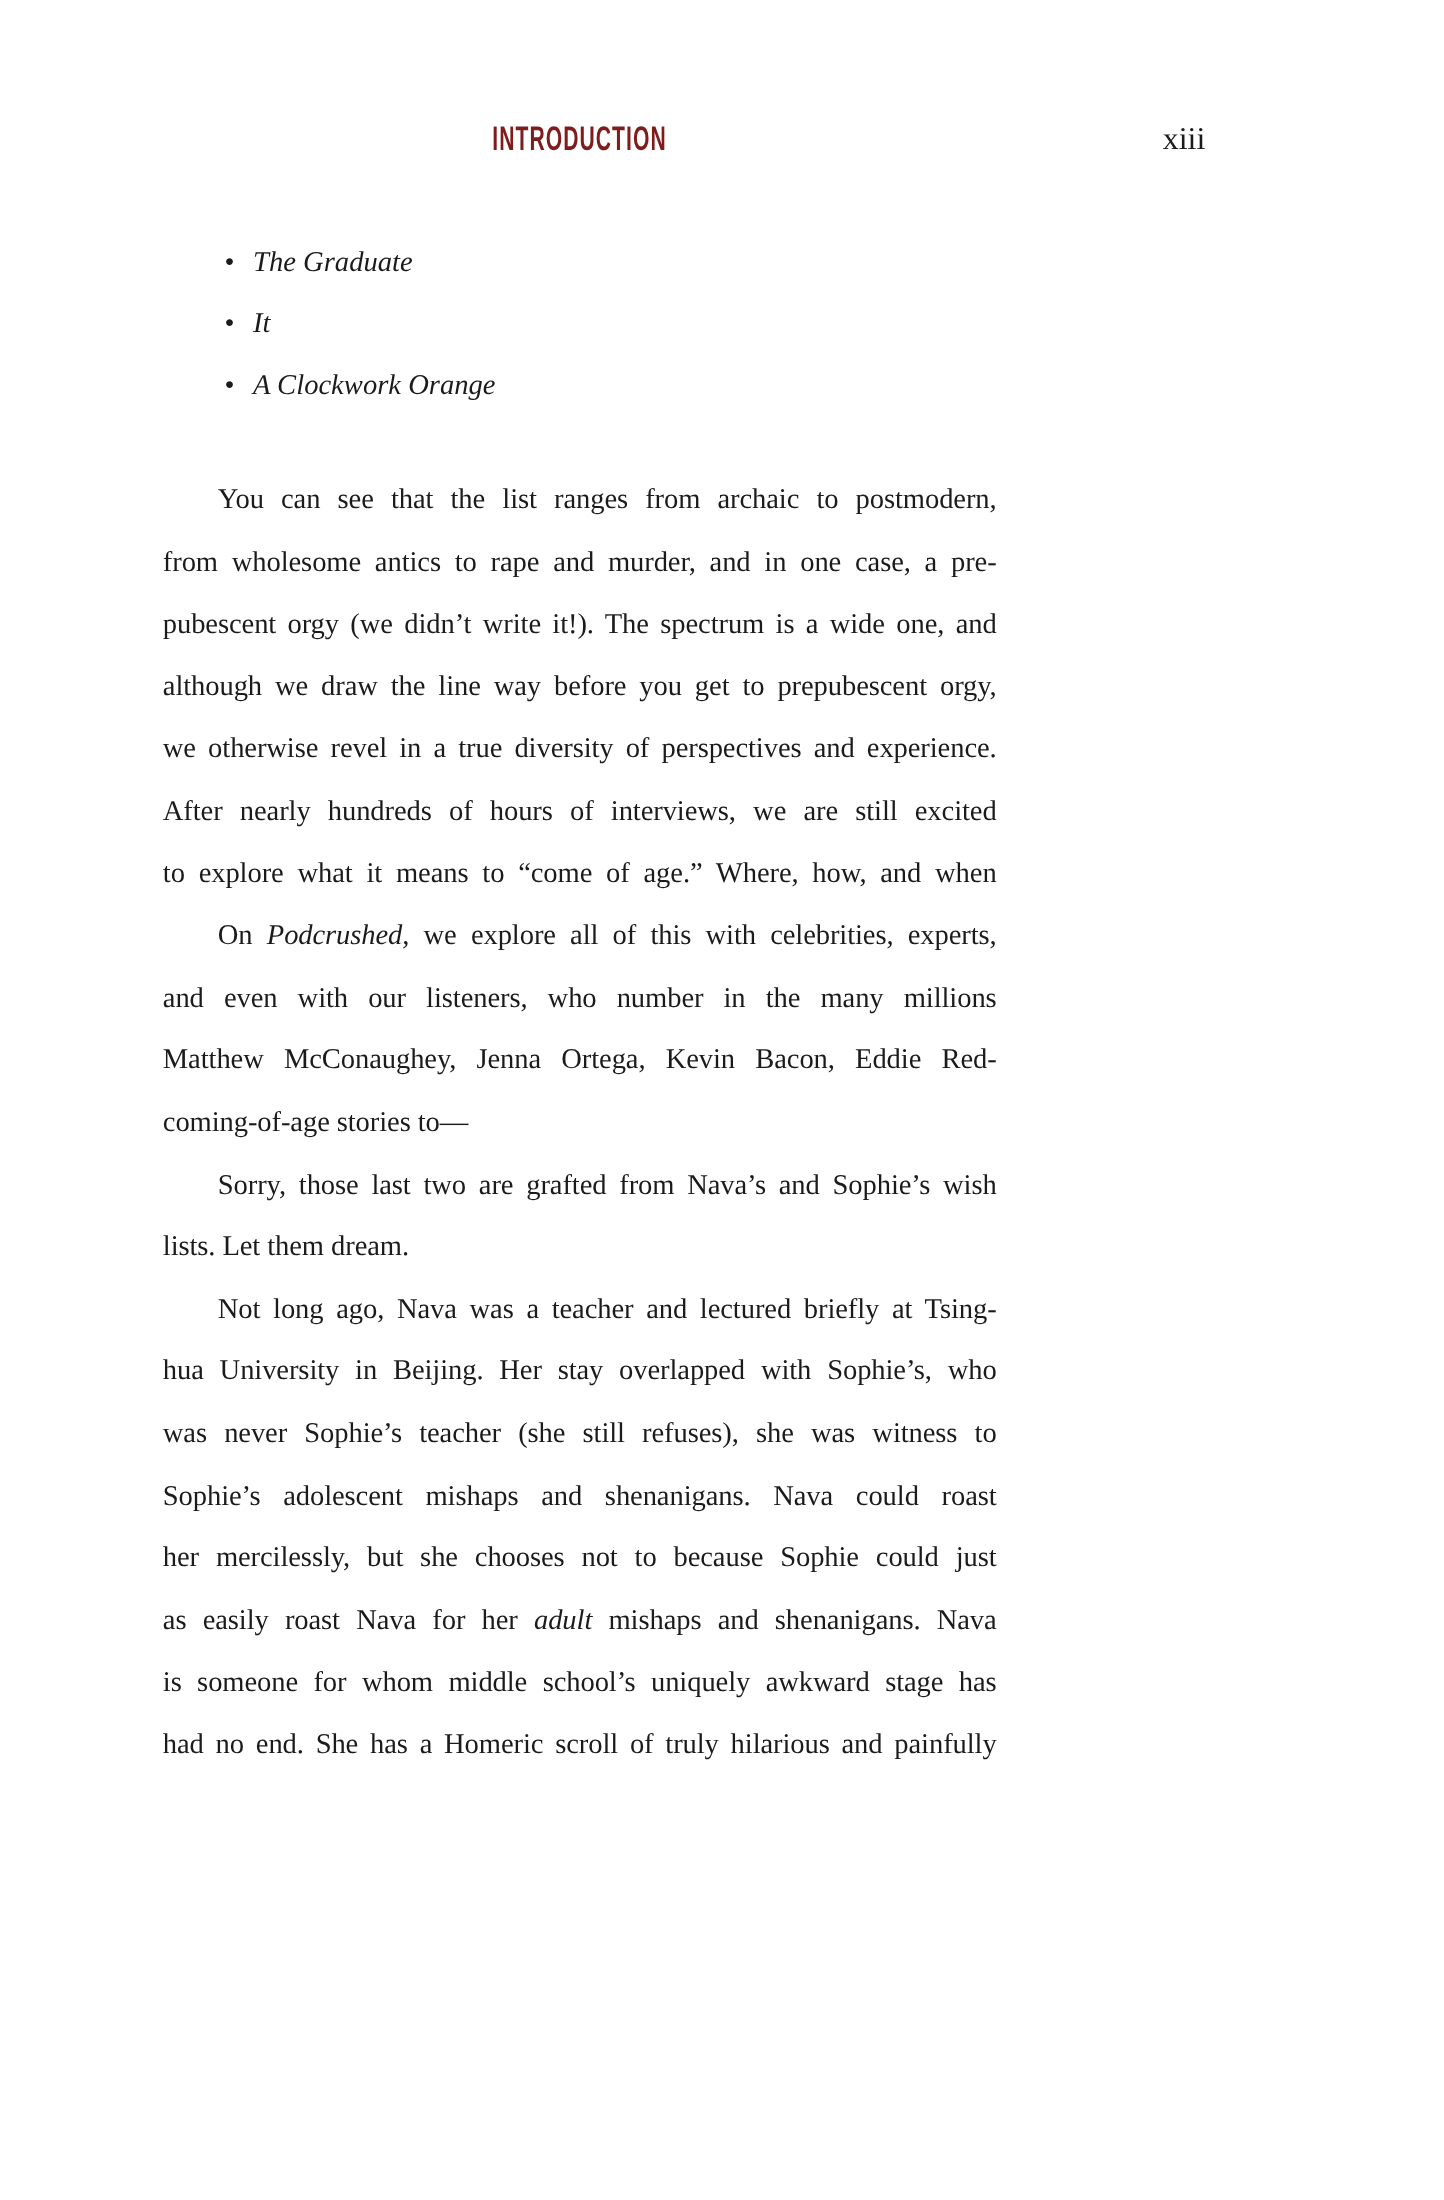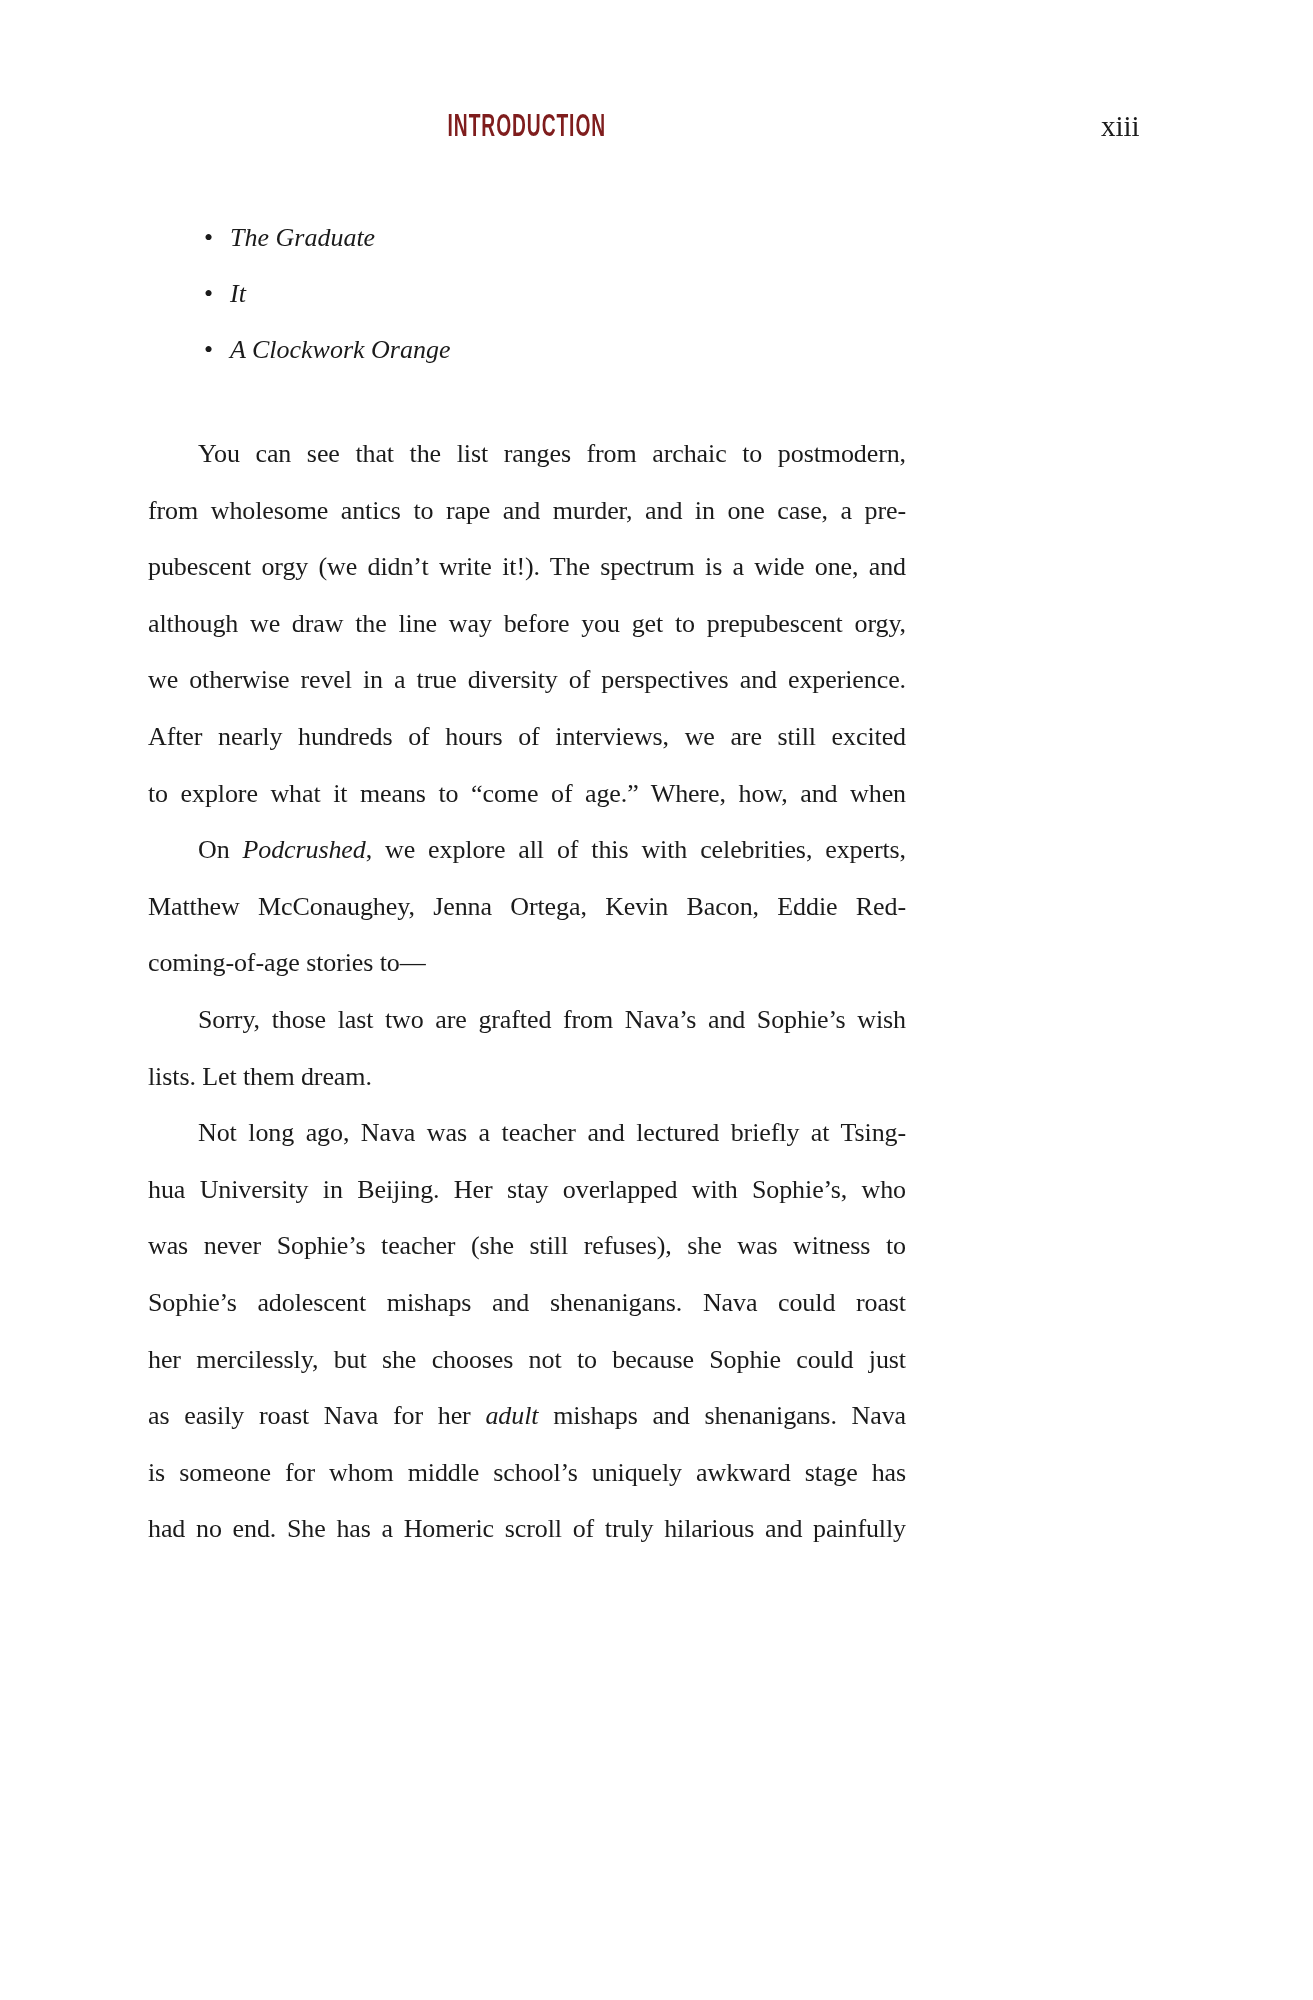--- a/index.html
+++ b/index.html
@@ -25,21 +25,21 @@
     white-space: nowrap;
   }
   .running-head .squeeze {
     display: inline-block;
     transform: scaleX(0.62);
     transform-origin: center;
     letter-spacing: 1.5px;
   }
   .folio {
     position: absolute;
-    left: 1101px;
+    left: 1057px;
     top: 110px;
     font-size: 29px;
     color: #1b1b1b;
   }
   .movie-list {
     position: absolute;
     left: 148px;
     top: 210px;
     width: 758px;
     font-size: 26px;
@@ -90,20 +90,21 @@
         <div class="line jl ind"><span>You can see that the list ranges from archaic to postmodern,</span></div>
         <div class="line jl"><span>from wholesome antics to rape and murder, and in one case, a pre-</span></div>
         <div class="line jl"><span>pubescent orgy (we didn’t write it!). The spectrum is a wide one, and</span></div>
         <div class="line jl"><span>although we draw the line way before you get to prepubescent orgy,</span></div>
         <div class="line jl"><span>we otherwise revel in a true diversity of perspectives and experience.</span></div>
         <div class="line jl"><span>After nearly hundreds of hours of interviews, we are still excited</span></div>
         <div class="line jl"><span>to explore what it means to “come of age.” Where, how, and when</span></div>
       </div>
       <div class="para">
         <div class="line jl ind"><span>On </span><span class="it">Podcrushed</span><span>, we explore all of this with celebrities, experts,</span></div>
+        <div class="line jl"><span>and even with our listeners, who number in the many millions</span></div>
         <div class="line jl"><span>Matthew McConaughey, Jenna Ortega, Kevin Bacon, Eddie Red-</span></div>
         <div class="line ll"><span>coming-of-age stories to—</span></div>
       </div>
       <div class="para">
         <div class="line jl ind"><span>Sorry, those last two are grafted from Nava’s and Sophie’s wish</span></div>
         <div class="line ll"><span>lists. Let them dream.</span></div>
       </div>
       <div class="para">
         <div class="line jl ind"><span>Not long ago, Nava was a teacher and lectured briefly at Tsing-</span></div>
         <div class="line jl"><span>hua University in Beijing. Her stay overlapped with Sophie’s, who</span></div>

